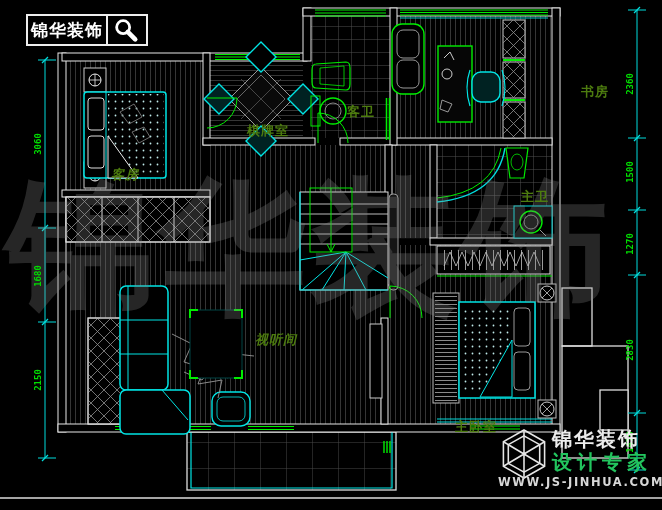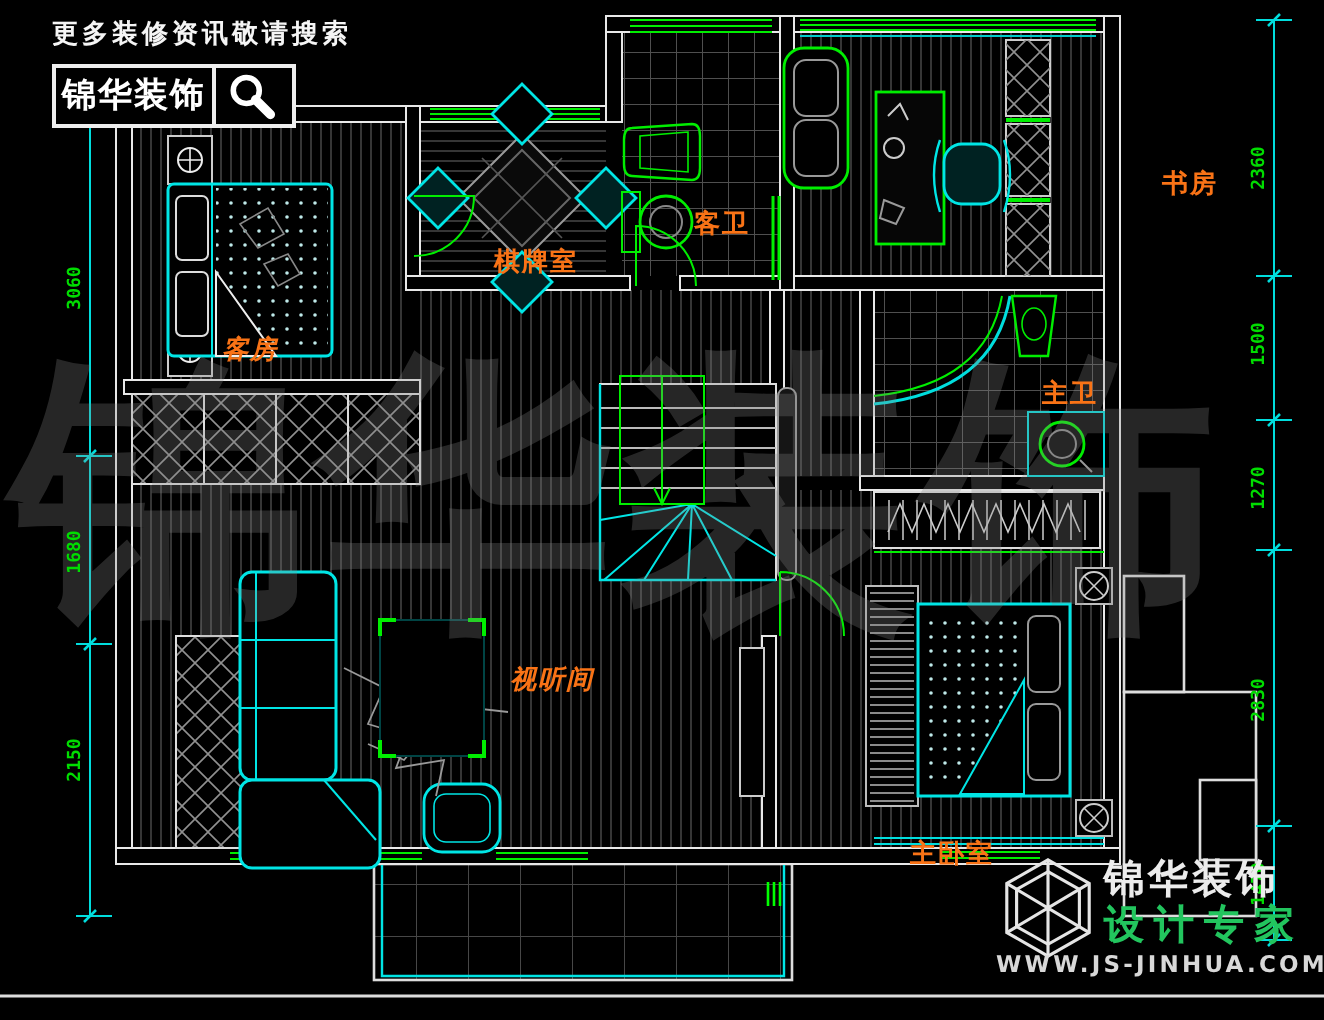--- a/index.html
+++ b/index.html
@@ -1,19 +1,19 @@
 <!DOCTYPE html>
 <html><head>
 <meta charset="utf-8">
 <style>
   html,body{margin:0;padding:0;background:#000;}
   #stage{position:relative;width:662px;height:510px;background:#000;overflow:hidden;
          font-family:"DejaVu Sans","Liberation Sans",sans-serif;}
   #plan-svg{position:absolute;left:0;top:0;}
-  .lbl{position:absolute;color:#f97316;font-weight:bold;font-size:13px;letter-spacing:1px;
+  .lbl{position:absolute;color:#4d7c0f;font-weight:bold;font-size:13px;letter-spacing:1px;
        font-family:"DejaVu Sans Mono","Liberation Mono",monospace;white-space:nowrap;z-index:6;}
   .dim{position:absolute;color:#00dd00;font-weight:bold;font-size:9px;width:44px;text-align:center;
        transform:rotate(-90deg);font-family:"DejaVu Sans Mono","Liberation Mono",monospace;z-index:6;}
   #watermark{position:absolute;left:6px;top:150px;width:660px;font-size:148px;font-weight:bold;
        color:#8a8a8a;opacity:0.28;letter-spacing:4px;white-space:nowrap;z-index:4;
        font-family:"DejaVu Serif","Liberation Serif",serif;pointer-events:none;}
   #header{position:absolute;left:26px;top:8px;z-index:8;}
   #tagline{color:#f5f5f5;font-weight:bold;font-size:13px;letter-spacing:2px;white-space:nowrap;}
   #brand-box{margin-top:6px;width:118px;height:28px;border:2px solid #eee;display:flex;align-items:stretch;background:#000;}
   #brand-text{font-size:17px;font-weight:bold;color:#fff;line-height:28px;padding:0 3px;letter-spacing:1px;white-space:nowrap;}
@@ -276,21 +276,20 @@
 <span class="dim" style="left:16px;top:271px;">1680</span>
 <span class="dim" style="left:16px;top:375px;">2150</span>
 
 <span class="dim" style="left:608px;top:79px;">2360</span>
 <span class="dim" style="left:608px;top:167px;">1500</span>
 <span class="dim" style="left:608px;top:239px;">1270</span>
 <span class="dim" style="left:608px;top:345px;">2830</span>
 <span class="dim" style="left:608px;top:437px;">1470</span>
 
 <div id="header">
-  <div id="tagline">更多装修资讯敬请搜索</div>
   <div id="brand-box">
     <div id="brand-text">锦华装饰</div>
     <div id="search-cell">
       <svg width="28" height="26" viewBox="0 0 30 28">
         <circle cx="13" cy="11" r="7" fill="none" stroke="#fff" stroke-width="3"></circle>
         <line x1="18" y1="16" x2="26" y2="24" stroke="#fff" stroke-width="5" stroke-linecap="round"></line>
       </svg>
     </div>
   </div>
 </div>

